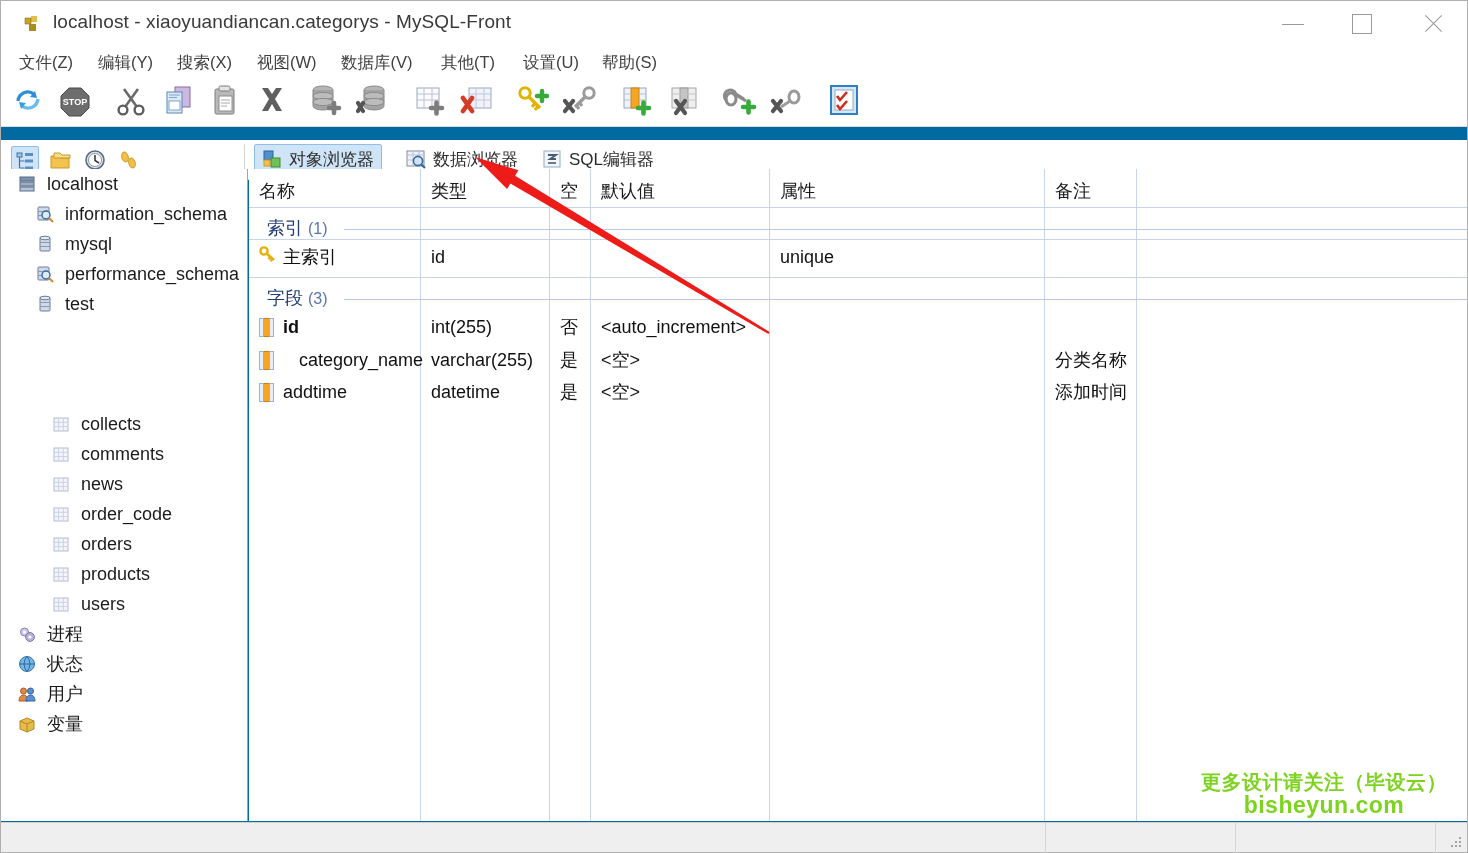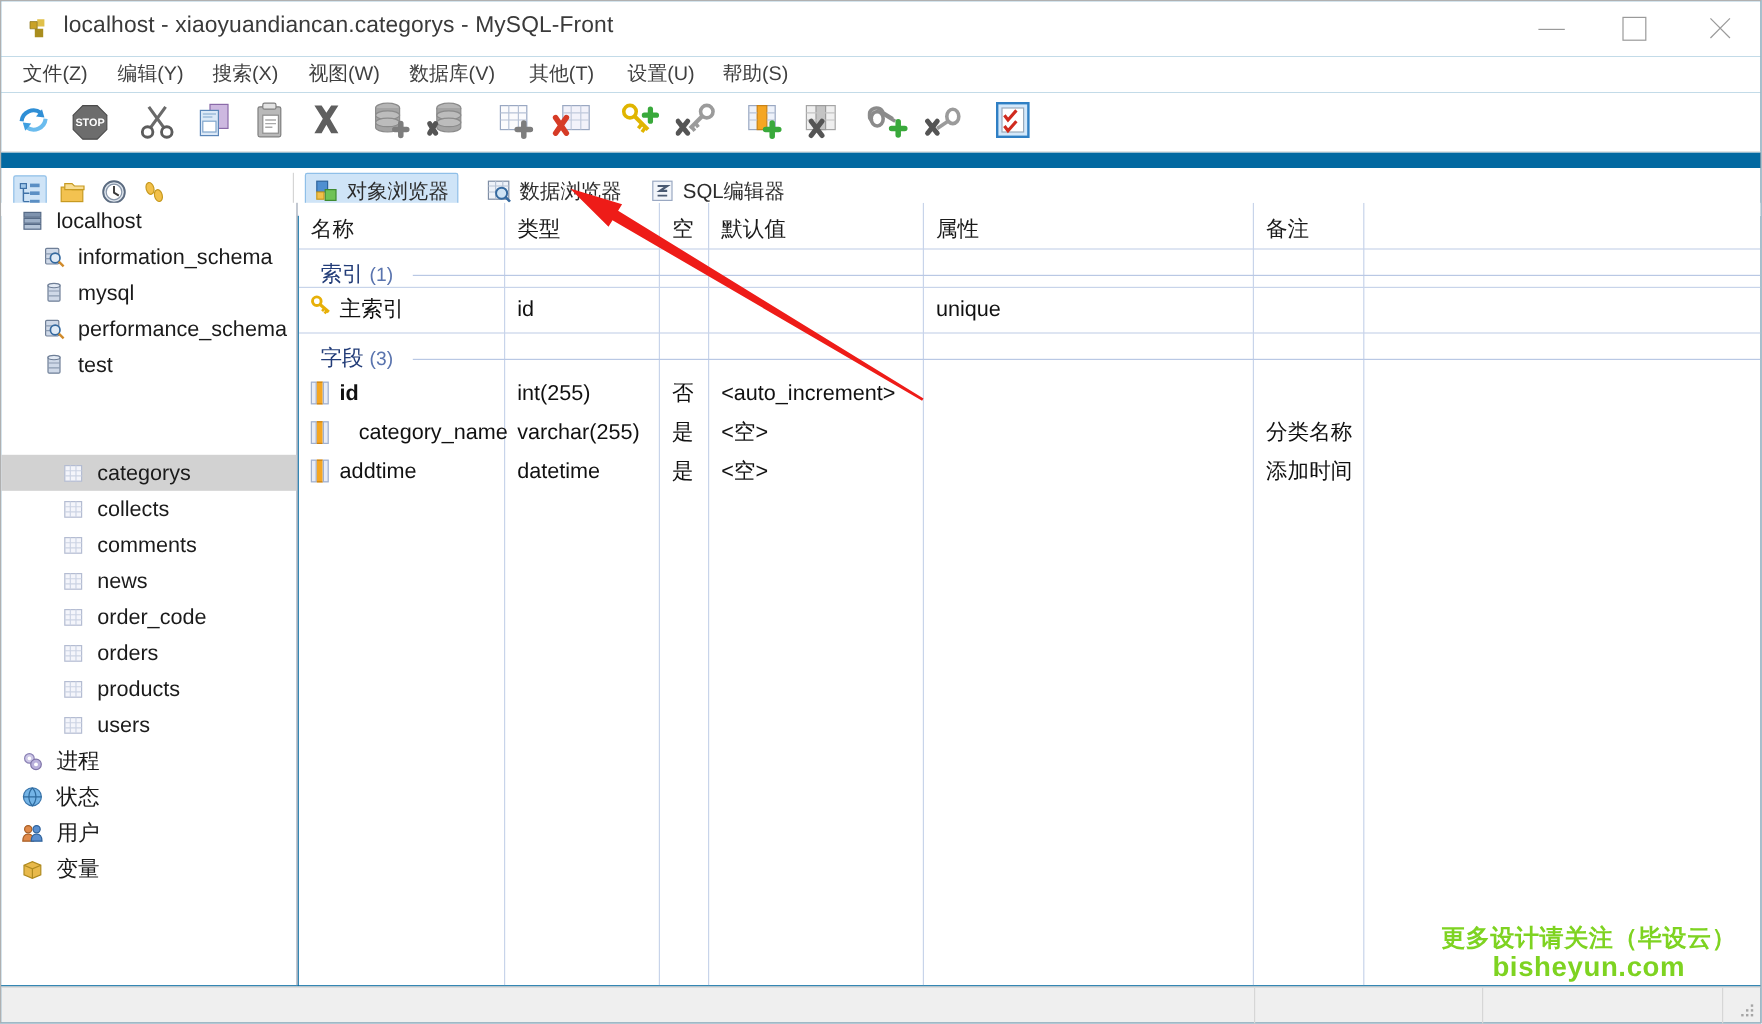--- a/index.html
+++ b/index.html
@@ -377,27 +377,20 @@
           </svg></span>
         <span>performance_schema</span>
       </div>
       <div class="tree-row" style="top: 120px; padding-left: 34px;">
         <span class="tree-ico"><svg class="" width="20" height="20" viewBox="0 0 20 20">
             <rect x="5" y="3" width="10" height="14" rx="1" fill="#cfd9e8" stroke="#6f7f97"></rect>
             <ellipse cx="10" cy="4" rx="5" ry="1.8" fill="#e3eaf4" stroke="#6f7f97"></ellipse>
             <path d="M5 8.5 h10 M5 12.5 h10" stroke="#8b9ab0"></path>
           </svg></span>
         <span>test</span>
-      </div>
-      <div class="tree-row sel" style="top: 210px; padding-left: 50px;">
-        <span class="tree-ico"><svg class="" width="20" height="20" viewBox="0 0 20 20">
-            <rect x="3" y="4" width="14" height="13" fill="#f4f5fb" stroke="#b4bcd2"></rect>
-            <path d="M3 8.3 h14 M3 12.6 h14 M7.6 4 v13 M12.3 4 v13" stroke="#ccd3e4"></path>
-          </svg></span>
-        <span>categorys</span>
       </div>
       <div class="tree-row" style="top: 240px; padding-left: 50px;">
         <span class="tree-ico"><svg class="" width="20" height="20" viewBox="0 0 20 20">
             <rect x="3" y="4" width="14" height="13" fill="#f4f5fb" stroke="#b4bcd2"></rect>
             <path d="M3 8.3 h14 M3 12.6 h14 M7.6 4 v13 M12.3 4 v13" stroke="#ccd3e4"></path>
           </svg></span>
         <span>collects</span>
       </div>
       <div class="tree-row" style="top: 270px; padding-left: 50px;">
         <span class="tree-ico"><svg class="" width="20" height="20" viewBox="0 0 20 20">

